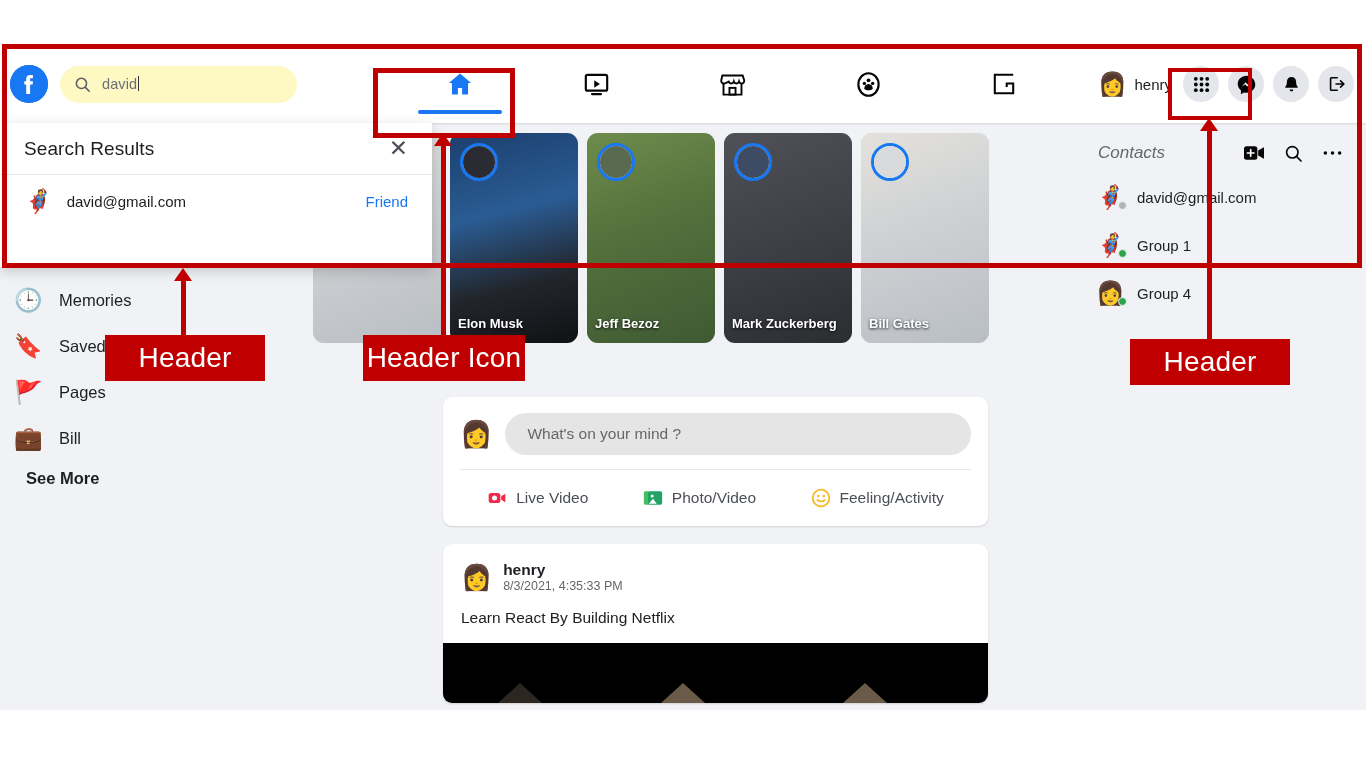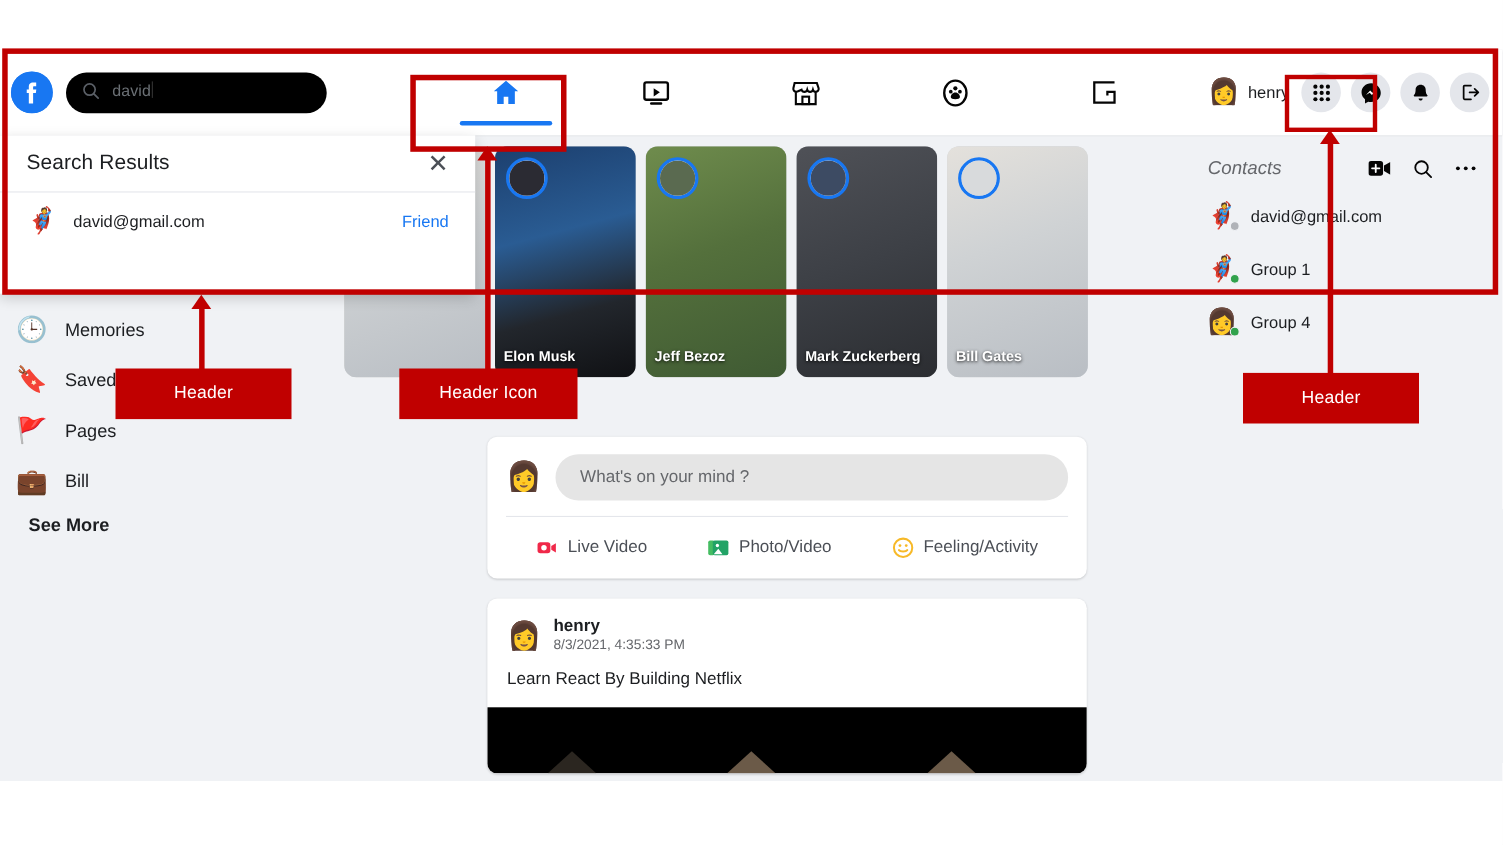--- a/index.html
+++ b/index.html
@@ -22,21 +22,21 @@
     z-index: 20;
   }
   .hdr-left { display:flex; align-items:center; padding-left:10px; width:380px; }
   .fb-logo {
     width:38px; height:38px; border-radius:50%;
     background:#1877f2; position:relative; flex:none;
   }
   .fb-logo svg { position:absolute; left:0; top:0; }
   .search-box {
     margin-left:12px; width:237px; height:37px; border-radius:19px;
-    background:#000000; display:flex; align-items:flex-end; padding:12px 14px;
+    background:#fef9c3; display:flex; align-items:center; padding:0 14px;
   }
   .search-icon { flex:none; margin-right:11px; color:#5a5f66; display:flex; }
   .search-text { font-size:14.5px; color:#6b7075; letter-spacing:.1px; position:relative; }
   .caret { display:inline-block; width:1px; height:15px; background:#333; margin-left:1px;
            vertical-align:-2px; }
 
   .hdr-nav { flex:1; display:flex; align-items:center; justify-content:flex-start; height:100%; padding-left:12px;}
   .nav-item {
     width:136px; height:100%; display:flex; align-items:center; justify-content:center;
     position:relative; cursor:pointer;
@@ -137,21 +137,21 @@
             border:1.5px solid #f0f2f5; }
   .ct-name { font-size:15px; color:#1c1e21; }
 
   
   .anno { position:absolute; inset:0; z-index:90; pointer-events:none; }
   .a-rect { position:absolute; border:5px solid #c00000; }
   .a-rect.thin { border-width:4px; }
   .a-line { position:absolute; background:#c00000; }
   .a-label {
     position:absolute; background:#c00000; color:#fff; display:flex;
-    align-items:center; justify-content:center; font-size:16px; letter-spacing:.2px;
+    align-items:center; justify-content:center; font-size:28px; letter-spacing:.2px;
   }
   .a-arrow { position:absolute; width:0; height:0;
     border-left:9px solid transparent; border-right:9px solid transparent;
     border-bottom:13px solid #c00000; }
 </style>
 </head>
 <body>
 
 <div id="root">
 

